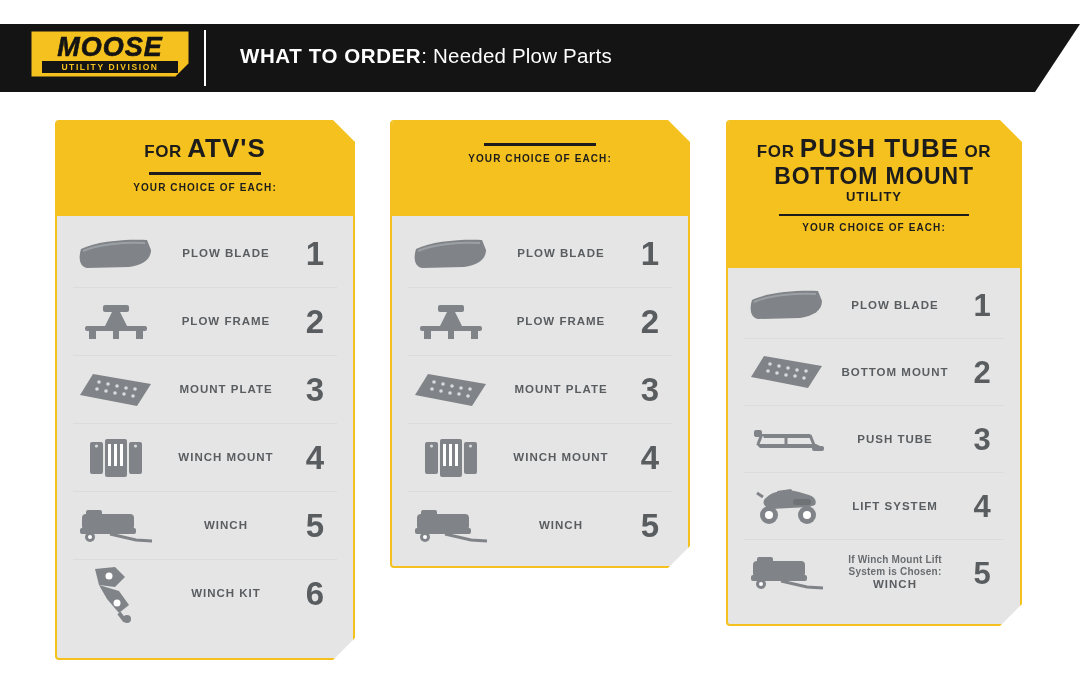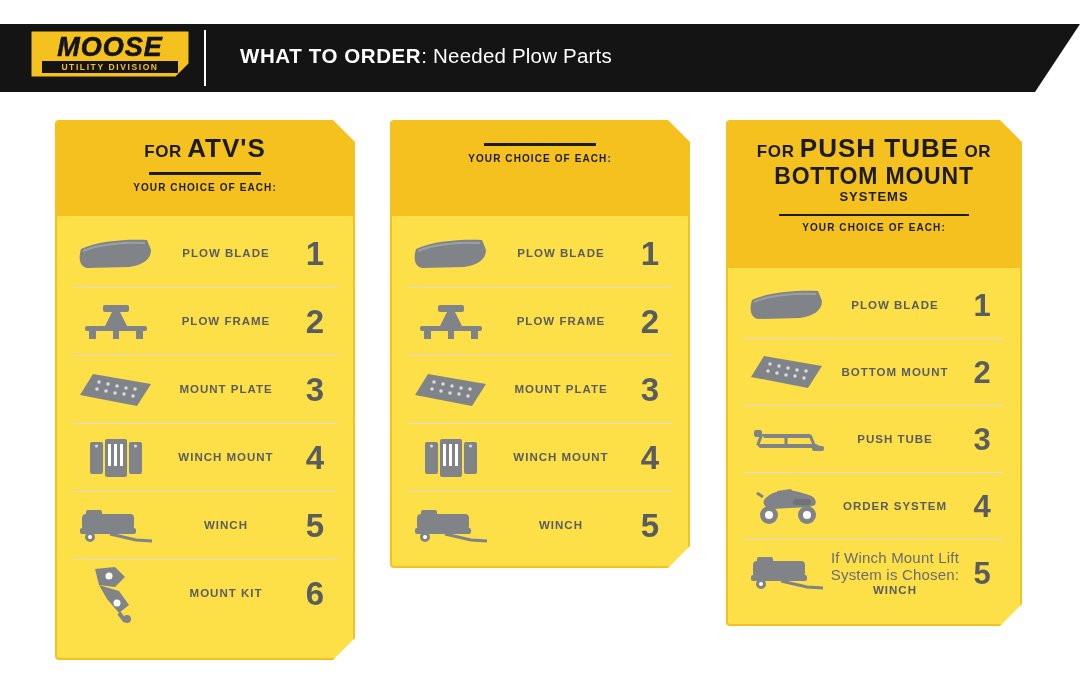--- a/index.html
+++ b/index.html
@@ -62,21 +62,21 @@
     top: 26px;
     left: 26px;
     width: 168px;
     height: 56px;
   }
   .logo svg { display: block; }
 
   
   .card {
     position: absolute;
-    background: #fde047;
+    background: #e5e5e5;
     border: 2px solid #f5c11e;
     border-radius: 4px;
     box-sizing: border-box;
   }
   .card-atv  { left: 55px;  top: 120px; width: 300px; height: 540px; }
   .card-utv  { left: 390px; top: 120px; width: 300px; height: 448px; }
   .card-push { left: 726px; top: 120px; width: 296px; height: 506px; }
 
   .card::after {
     
@@ -178,22 +178,22 @@
     flex: 1 1 auto;
     text-align: center;
     font-size: 11.5px;
     font-weight: bold;
     color: #5a5d60;
     letter-spacing: 1px;
     line-height: 1.25;
   }
   .row-label .note {
     display: block;
-    font-size: 15px;
-    font-weight: normal;
+    font-size: 10px;
+    font-weight: bold;
     letter-spacing: 0.2px;
     color: #6a6d70;
     line-height: 1.15;
     margin-bottom: 0;
   }
   .row-num {
     width: 44px;
     flex: 0 0 44px;
     text-align: center;
     font-size: 33px;
@@ -325,21 +325,21 @@
       <div class="row-icon">
         <svg class="part" width="62" height="58" viewBox="0 0 62 58">
           <path d="M10,4 L30,2 L40,12 L30,22 L14,20 Z" fill="#808488"></path>
           <path d="M14,20 L34,26 L44,40 L34,48 L22,34 Z" fill="#808488"></path>
           <circle cx="24" cy="11" r="3.5" fill="#ffffff"></circle>
           <circle cx="32" cy="38" r="3.5" fill="#ffffff"></circle>
           <path d="M34,48 L40,56" stroke="#808488" stroke-width="4" fill="none"></path>
           <circle cx="42" cy="54" r="4" fill="#808488"></circle>
         </svg>
       </div>
-      <div class="row-label">MOUNT KIT</div>
+      <div class="row-label">WINCH KIT</div>
       <div class="row-num">6</div>
     </div>
 
   </div>
 </div>
 
 <div class="card card-utv">
   <div class="card-head card-head-utv">
     <div class="corner-cut"></div>
     <div class="head-rule"></div>
@@ -435,21 +435,21 @@
 
 <div class="card card-push">
   <div class="card-head card-head-push">
     <div class="corner-cut"></div>
     <div class="head-line1">
       <span>FOR</span>
       <span class="big">PUSH TUBE</span>
       <span>OR</span>
     </div>
     <div class="head-line2">BOTTOM MOUNT</div>
-    <div class="head-line3">SYSTEMS</div>
+    <div class="head-line3">UTILITY</div>
     <div class="head-rule-push"></div>
     <div class="head-sub">YOUR CHOICE OF EACH:</div>
   </div>
 
   <div class="rows rows-push">
 
     <div class="row">
       <div class="row-icon">
         <svg class="part" width="78" height="34" viewBox="0 0 78 34">
           <path d="M4,12 C20,4 50,2 70,3 L74,13 C74,22 66,28 52,30 L10,31 C3,30 1,22 4,12 Z" fill="#808488"></path>
@@ -504,21 +504,21 @@
           <path d="M20,14 C26,8 40,6 52,9 L62,12 C68,14 70,18 68,22 L62,24 L24,26 C16,24 14,18 20,14 Z" fill="#808488"></path>
           <path d="M30,8 L44,6 L48,12 L32,13 Z" fill="#808488"></path>
           <rect x="46" y="16" width="18" height="6" rx="3" fill="#6f7376"></rect>
           <circle cx="22" cy="32" r="9" fill="#808488"></circle>
           <circle cx="22" cy="32" r="4" fill="#ffffff"></circle>
           <circle cx="60" cy="32" r="9" fill="#808488"></circle>
           <circle cx="60" cy="32" r="4" fill="#ffffff"></circle>
           <path d="M16,14 L10,10" stroke="#808488" stroke-width="3"></path>
         </svg>
       </div>
-      <div class="row-label">ORDER SYSTEM</div>
+      <div class="row-label">LIFT SYSTEM</div>
       <div class="row-num">4</div>
     </div>
 
     <div class="row">
       <div class="row-icon">
         <svg class="part" width="80" height="40" viewBox="0 0 80 40">
           <rect x="6" y="8" width="52" height="16" rx="4" fill="#808488"></rect>
           <rect x="10" y="4" width="16" height="6" rx="2" fill="#808488"></rect>
           <rect x="4" y="22" width="56" height="6" rx="2" fill="#808488"></rect>
           <circle cx="14" cy="31" r="5" fill="#808488"></circle>

